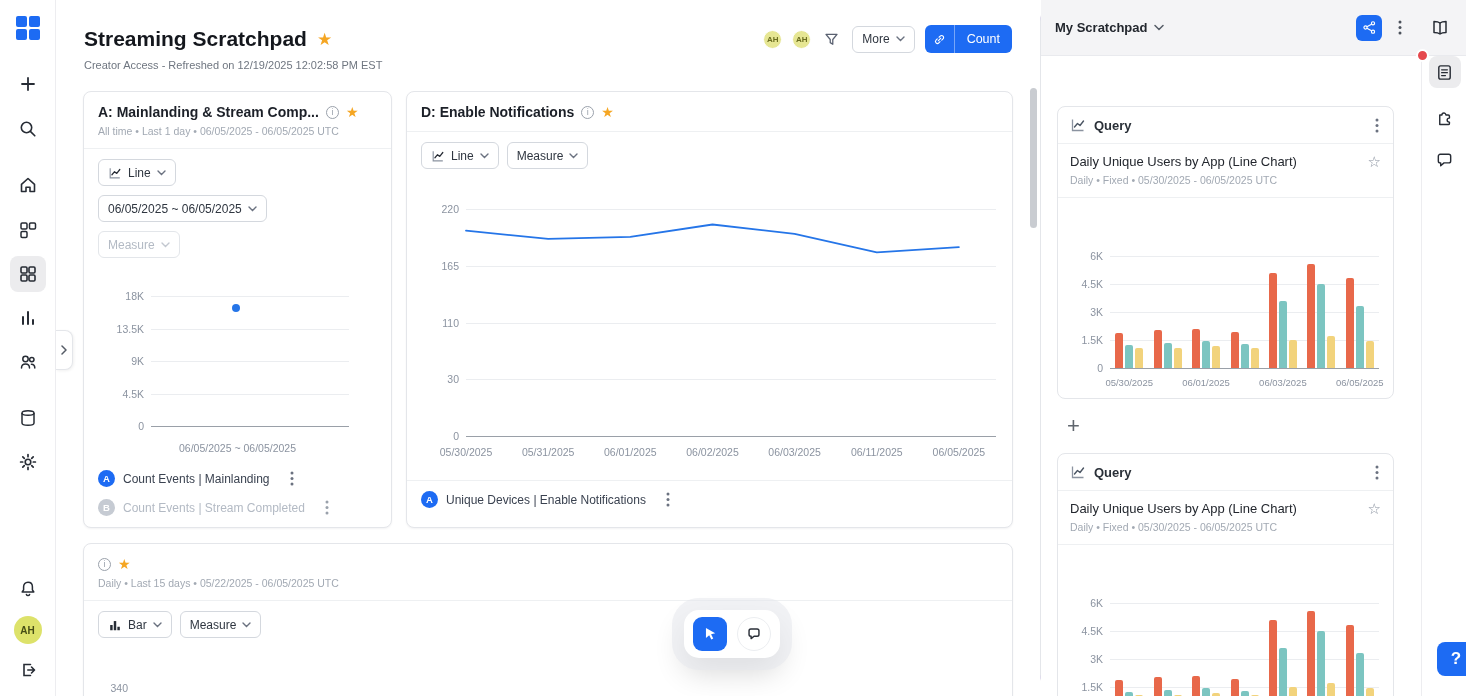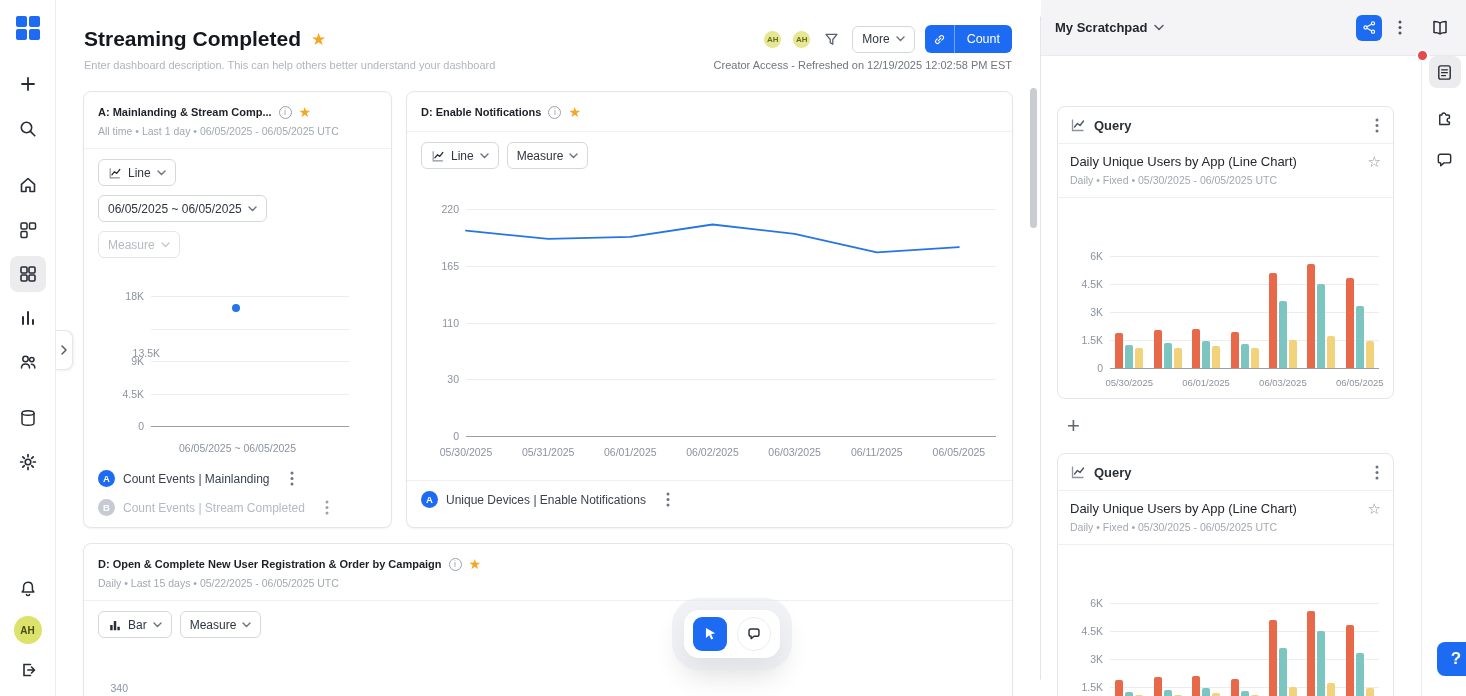--- a/index.html
+++ b/index.html
@@ -39,21 +39,21 @@
   .icon-btn{ background:none; border:none; cursor:pointer; display:flex; align-items:center; justify-content:center; padding:2px; }
 
   .cards{ padding:20px 27px 0; }
   .cards-row{ display:flex; gap:14px; align-items:stretch; }
   .card{ background:#fff; border:1px solid var(--border); border-radius:8px; box-shadow:0 1px 2px rgba(16,24,40,.05); position:relative; }
   .card-a{ width:309px; flex:0 0 309px; height:437px; }
   .card-d{ flex:1 1 auto; height:437px; min-width:0; }
   .card-b{ margin-top:15px; height:420px; }
   .card-head{ padding:12px 14px 11px; border-bottom:1px solid var(--divider); }
   .ct-row{ display:flex; align-items:center; gap:7px; min-width:0; }
-  .c-title{ font-size:11px; font-weight:bold; color:#1c2028; white-space:nowrap; overflow:hidden; text-overflow:ellipsis; }
+  .c-title{ font-size:14px; font-weight:bold; color:#1c2028; white-space:nowrap; overflow:hidden; text-overflow:ellipsis; }
   .info{ width:13px; height:13px; flex:0 0 13px; border-radius:50%; border:1px solid #9aa1ab; color:#9aa1ab; font-size:9px; line-height:1; display:inline-flex; align-items:center; justify-content:center; cursor:pointer; }
   .c-star{ color:var(--gold); font-size:14px; cursor:pointer; }
   .c-sub{ margin-top:5px; font-size:10.5px; color:var(--muted); white-space:nowrap; overflow:hidden; }
   .controls-col{ padding:10px 14px 0; display:flex; flex-direction:column; align-items:flex-start; gap:9px; }
   .controls-row{ padding:10px 14px 0; display:flex; gap:8px; }
 
   .chart{ position:relative; }
   #chartA{ margin:28px 20px 0 14px; height:142px; }
   #chartD{ margin:28px 16px 0 14px; height:268px; }
   .gridline{ position:absolute; height:1px; background:#ebedf0; }
@@ -198,21 +198,21 @@
 
 <main class="main">
   <div class="expand-tab">
     <svg width="6" height="10" viewBox="0 0 6 10" fill="none">
         <path d="M1 1l4 4-4 4" stroke="#555c66" stroke-width="1.5" stroke-linecap="round" stroke-linejoin="round"></path>
       </svg>
   </div>
 
   <header class="main-header">
     <div class="h-row1">
-      <span class="h-title">Streaming Completed</span>
+      <span class="h-title">Streaming Scratchpad</span>
       <span class="h-star">★</span>
       <div class="h-actions">
         <span class="avatar-sm">AH</span>
         <span class="avatar-sm">AH</span>
         <button class="icon-btn">
           <svg width="17" height="17" viewBox="0 0 20 20" fill="none">
               <path d="M3.5 4h13l-5 6v5.6l-3-1.9V10z" stroke="#596070" stroke-width="1.5" stroke-linejoin="round"></path>
             </svg>
         </button>
         <button class="sel">
@@ -225,21 +225,20 @@
           <button class="link-btn">
             <svg width="15" height="15" viewBox="0 0 20 20" fill="none">
                 <path d="M8.3 11.7l3.4-3.4M7 9.2L5.4 10.8a2.6 2.6 0 003.7 3.7l1.6-1.6M9.4 7l1.6-1.6a2.6 2.6 0 013.7 3.7L13 10.8" stroke="#fff" stroke-width="1.5" stroke-linecap="round"></path>
               </svg>
           </button>
           <button class="share-btn">Count</button>
         </div>
       </div>
     </div>
     <div class="h-row2">
-      <span class="h-desc">Enter dashboard description. This can help others better understand your dashboard</span>
       <span class="h-meta">Creator Access - Refreshed on 12/19/2025 12:02:58 PM EST</span>
     </div>
   </header>
 
   <section class="cards">
     <div class="cards-row">
 
       <article class="card card-a">
         <div class="card-head">
           <div class="ct-row">
@@ -270,21 +269,21 @@
             <span>Measure</span>
             <svg width="9" height="6" viewBox="0 0 9 6" fill="none">
                 <path d="M1 1l3.5 3.5L8 1" stroke="#c3c8d0" stroke-width="1.4" stroke-linecap="round"></path>
               </svg>
           </button>
         </div>
         <div class="chart" id="chartA">
             <div class="gridline" style="left: 53px; top: 10px; width: 198px;"></div>
             <div class="ytick" style="left: 0px; top: 4px; width: 46px;">18K</div>
             <div class="gridline" style="left: 53px; top: 42.5px; width: 198px;"></div>
-            <div class="ytick" style="left: 16px; top: 36.5px; width: 46px; margin-top: 24px;">13.5K</div>
+            <div class="ytick" style="left: 0px; top: 36.5px; width: 46px;">13.5K</div>
             <div class="gridline" style="left: 53px; top: 75px; width: 198px;"></div>
             <div class="ytick" style="left: 0px; top: 69px; width: 46px;">9K</div>
             <div class="gridline" style="left: 53px; top: 107.5px; width: 198px;"></div>
             <div class="ytick" style="left: 0px; top: 101.5px; width: 46px;">4.5K</div>
             <div class="gridline axisline" style="left: 53px; top: 140px; width: 198px;"></div>
             <div class="ytick" style="left: 0px; top: 134px; width: 46px;">0</div>
             <div class="dot" style="left: 138.1px; top: 22.3px; background: rgb(37, 117, 232);"></div>
           </div>
         <div class="xcenter">06/05/2025 ~ 06/05/2025</div>
         <div class="legend">
@@ -373,21 +372,20 @@
                 </svg>
               </span>
           </div>
         </div>
       </article>
     </div>
 
     <article class="card card-b">
       <div class="card-head">
         <div class="ct-row">
-          <span class="c-title" style="flex:0 1 auto">D: Open &amp; Complete New User Registration &amp; Order by Campaign</span>
           <span class="info">i</span>
           <span class="c-star">★</span>
         </div>
         <div class="c-sub">Daily • Last 15 days • 05/22/2025 - 06/05/2025 UTC</div>
       </div>
       <div class="controls-row">
         <button class="sel">
           <svg width="14" height="14" viewBox="0 0 16 16">
               <rect x="2.5" y="8" width="2.8" height="6" fill="#272c35"></rect>
               <rect x="6.6" y="3.5" width="2.8" height="10.5" fill="#272c35"></rect>

